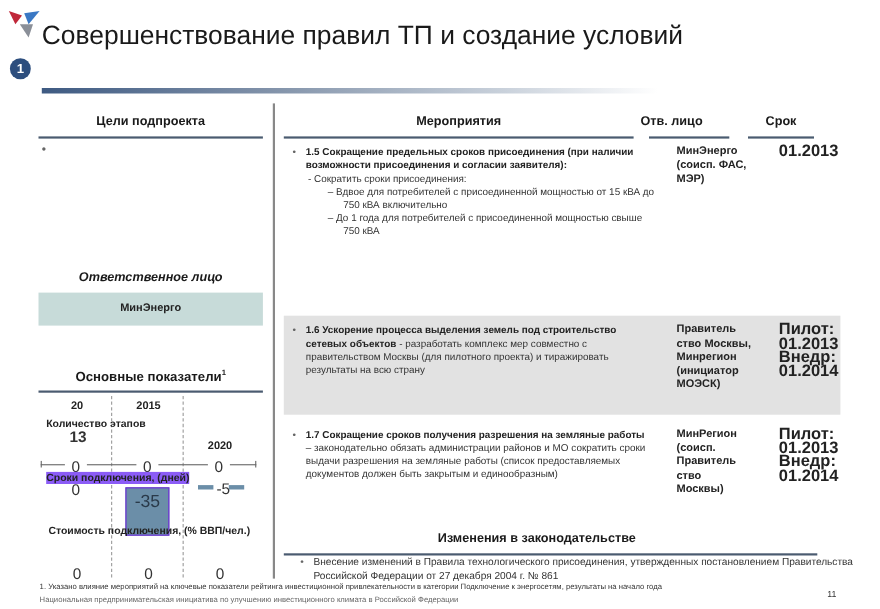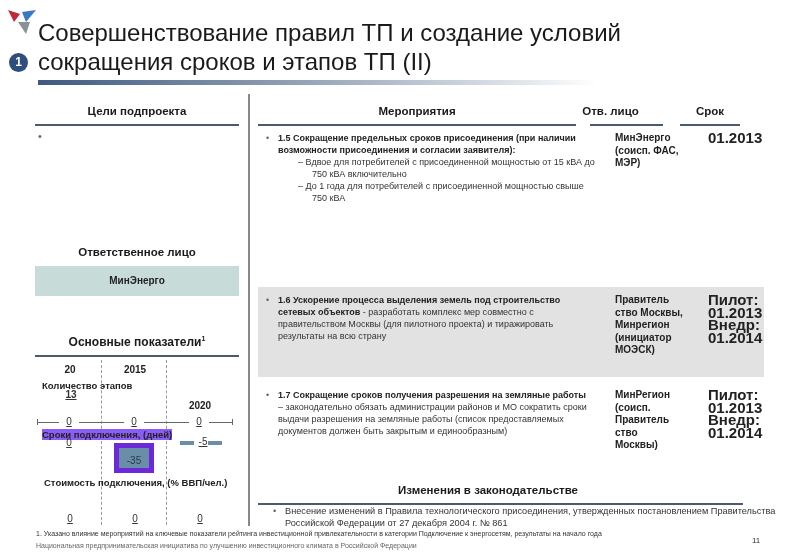--- a/index.html
+++ b/index.html
@@ -20,26 +20,26 @@
   .rule { position: absolute; height: 2px; background: #4a5b70; }
   .goal { position: absolute; left: 50px; top: 130px; width: 190px; font-size: 11px; line-height: 13.5px; color: #444; }
   .goal .bullet { position: absolute; left: -12px; top: 0; color: #666; }
   .resp-box { position: absolute; left: 35px; top: 266px; width: 204px; height: 30px; background: #c7dbd9;
     font-size: 10px; font-weight: bold; text-align: center; line-height: 30px; color: #222; }
   .sup { font-size: 7px; vertical-align: super; }
 
   .kpi-year { position: absolute; top: 364px; font-size: 10px; font-weight: bold; color: #222; text-align: center; width: 60px; }
   .dash-v { position: absolute; width: 0; border-left: 1px dashed #999; }
   .kpi-label { position: absolute; font-size: 9.5px; color: #222; white-space: nowrap; }
-  .kpi-val { position: absolute; font-size: 10px; color: #333; text-align: center; width: 20px; text-decoration: underline; }
+  .kpi-val { position: absolute; font-size: 14px; color: #333; text-align: center; width: 20px; }
   .kpi-bold { font-weight: bold; }
   .hline { position: absolute; height: 1px; background: #666; }
   .tick { position: absolute; width: 1px; height: 6px; background: #666; }
-  .bar35 { position: absolute; left: 114px; top: 443px; width: 40px; height: 30px; background: #6b8ea8; border: 5px solid #6d28d9;
-    color: #2a3a4a; font-size: 10px; text-align: center; line-height: 26px; }
+  .bar35 { position: absolute; left: 114px; top: 443px; width: 40px; height: 44px; background: #6b8ea8; border: 1px solid #6d28d9;
+    color: #2a3a4a; font-size: 16px; text-align: center; line-height: 26px; }
   .bar5 { position: absolute; height: 4px; background: #6b8ea8; top: 441px; }
 
   
   .row-bg { position: absolute; left: 258px; width: 540px; }
   .mer { position: absolute; left: 278px; font-size: 9px; line-height: 12px; color: #333; }
   .mer b { color: #222; }
   .mer .bullet { position: absolute; left: -12px; top: 0; color: #666; }
   .sub { display: block; }
   .ind1 { padding-left: 6px; }
   .ind2 { padding-left: 34px; text-indent: -14px; }
@@ -59,34 +59,33 @@
 
 <div class="logo">
   <svg width="38" height="30" viewBox="0 0 38 30">
     <polygon points="2,2 14,6 8,14" fill="#c0283a"></polygon>
     <polygon points="16,4 30,2 20,14" fill="#3a78c4"></polygon>
     <polygon points="12,14 24,14 20,26" fill="#8a8f98"></polygon>
   </svg>
 </div>
 <div class="title">
   <div>Совершенствование правил ТП и создание условий</div>
-  <div>сокращения сроков и этапов ТП (II)</div>
 </div>
 <div class="num-badge">1</div>
 <div class="title-rule"></div>
 
 <div class="vdivider"></div>
 
 <div class="col-head" style="left:35px; top:105px; width:204px;">Цели подпроекта</div>
 <div class="rule" style="left:35px; top:124px; width:204px;"></div>
 <div class="goal">
   <span class="bullet">•</span>
 </div>
 
-<div class="col-head" style="left:35px; top:246px; width:204px;">Ответственное лицо</div>
+<div class="col-head" style="left:35px; top:246px; width:204px;font-style:italic;">Ответственное лицо</div>
 <div class="resp-box">МинЭнерго</div>
 
 <div class="col-head" style="left:35px; top:335px; width:204px; font-size:12px;">
   <span>Основные показатели</span><span class="sup">1</span>
 </div>
 <div class="rule" style="left:35px; top:355px; width:204px;"></div>
 
 <div class="kpi-year" style="left:40px;">20</div>
 <div class="kpi-year" style="left:105px;">2015</div>
 <div class="kpi-year" style="left:170px;margin-top:36px;">2020</div>
@@ -118,20 +117,21 @@
 <div class="col-head" style="left:258px; top:105px; width:318px;">Мероприятия</div>
 <div class="rule" style="left:258px; top:124px; width:318px;"></div>
 <div class="col-head" style="left:574px; top:105px; width:73px;">Отв. лицо</div>
 <div class="rule" style="left:590px; top:124px; width:73px;"></div>
 <div class="col-head" style="left:680px; top:105px; width:60px;">Срок</div>
 <div class="rule" style="left:680px; top:124px; width:60px;"></div>
 
 <div class="mer" style="top:132px; width:320px;">
   <span class="bullet">•</span>
   <b>1.5 Сокращение предельных сроков присоединения (при наличии возможности присоединения и согласии заявителя):</b>
+  <span class="sub ind1" style="padding-left:2px;">- Сократить сроки присоединения:</span>
   <span class="sub ind2">– Вдвое для потребителей с присоединенной мощностью от 15 кВА до 750 кВА включительно</span>
   <span class="sub ind2">– До 1 года для потребителей с присоединенной мощностью свыше 750 кВА</span>
 </div>
 <div class="who" style="top:132px;">МинЭнерго (соисп. ФАС, МЭР)</div>
 <div class="when" style="top:132px;">01.2013</div>
 
 <div class="row-bg" style="top:287px; height:90px; background:#e2e2e2; width:506px;"></div>
 <div class="mer" style="top:294px; width:310px;">
   <span class="bullet">•</span>
   <b>1.6 Ускорение процесса выделения земель под строительство сетевых объектов</b><span> - разработать комплекс мер совместно с правительством Москвы (для пилотного проекта) и тиражировать результаты на всю страну</span>

